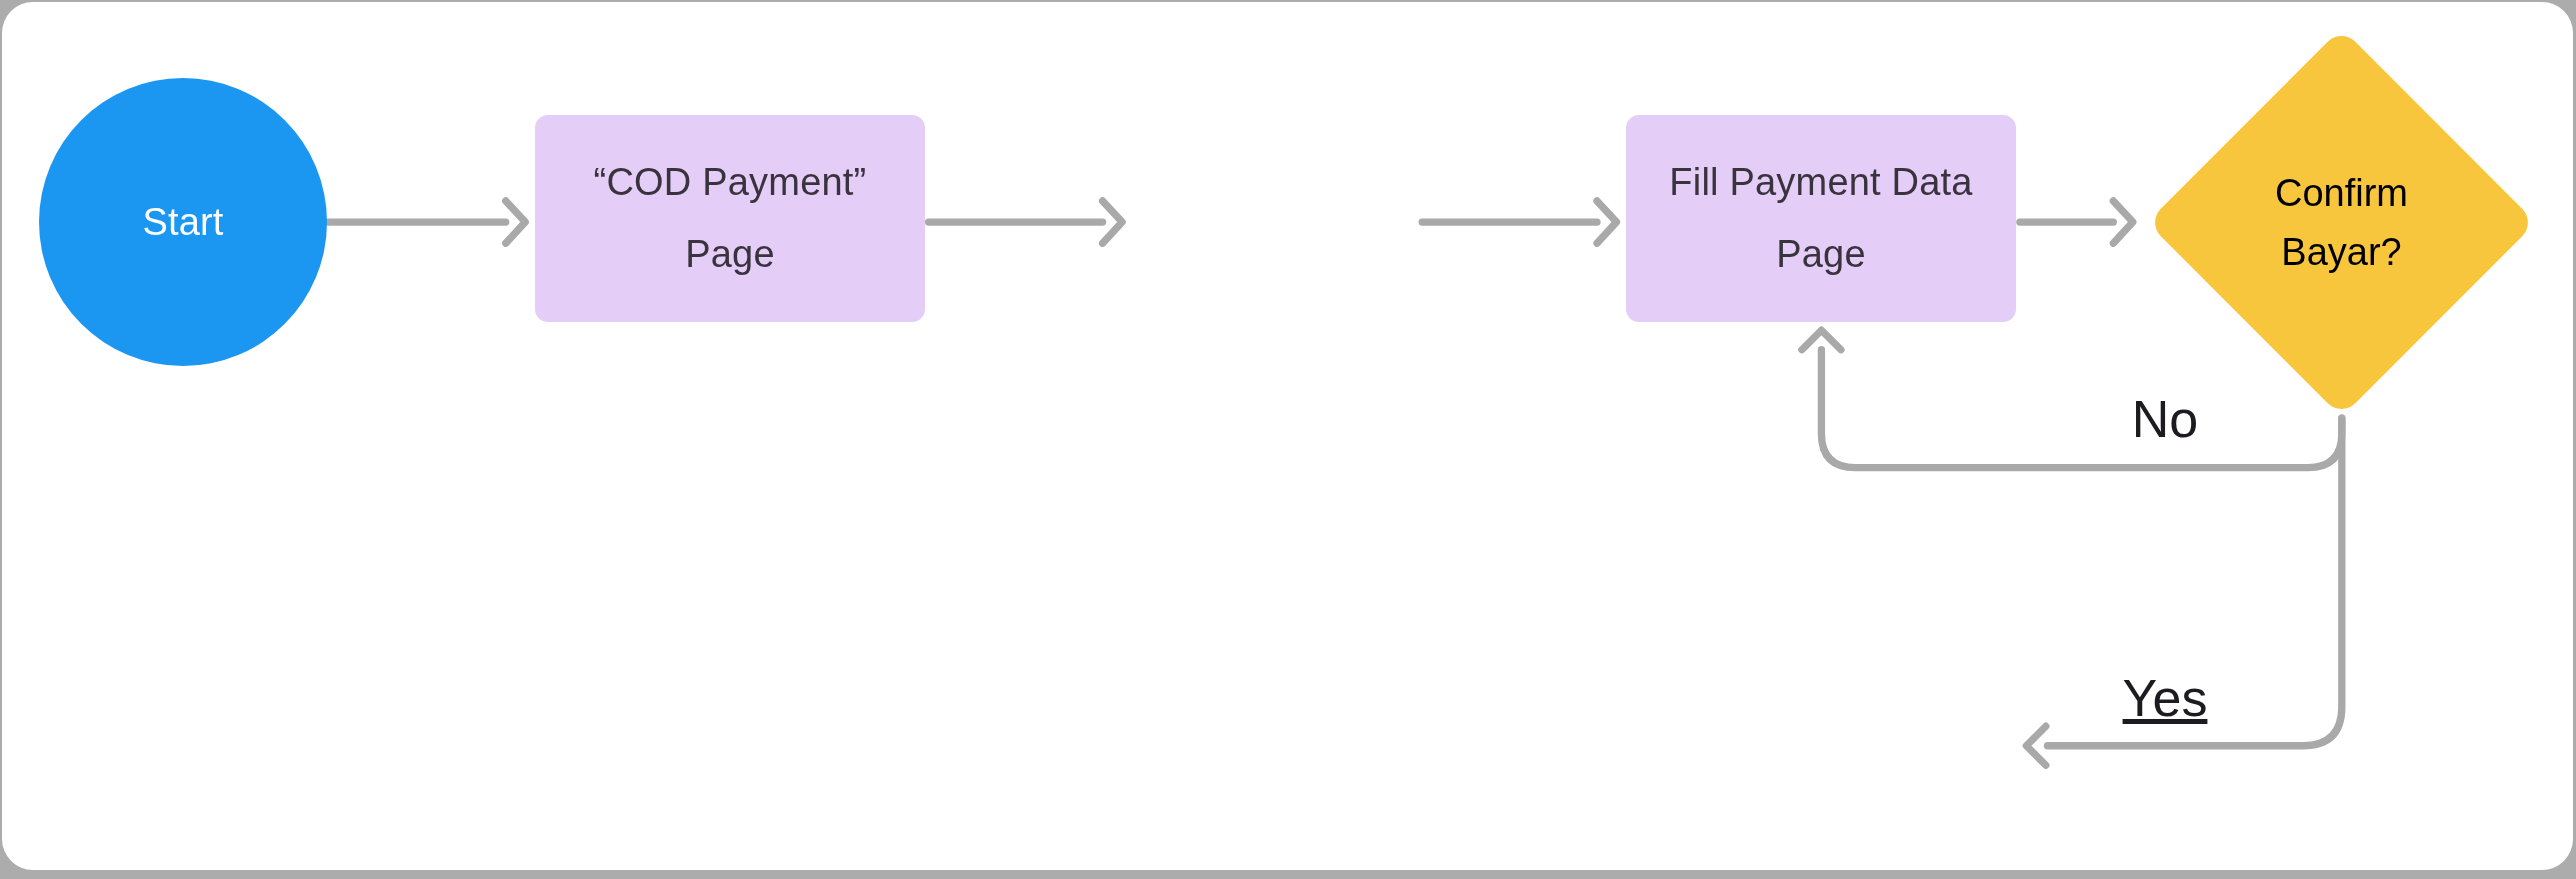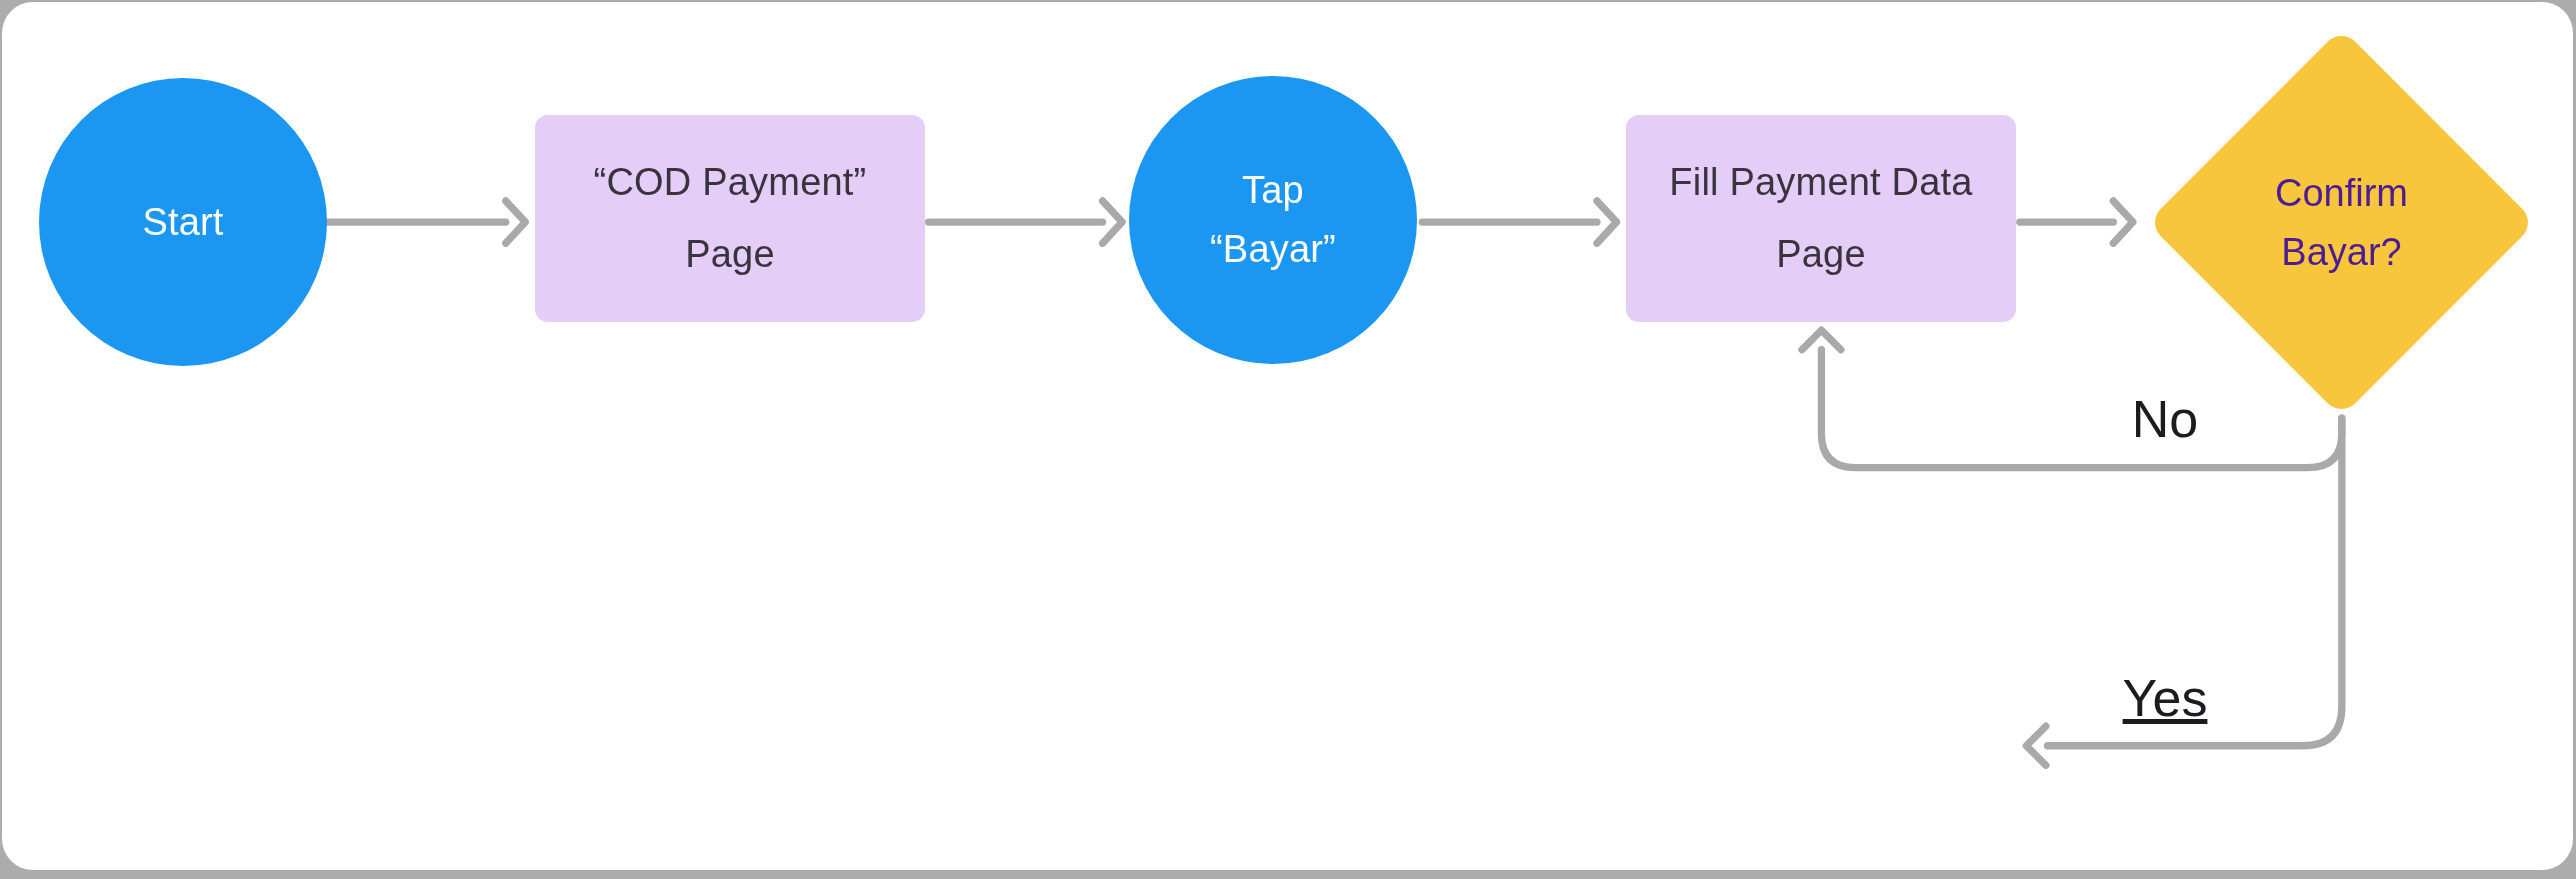--- a/index.html
+++ b/index.html
@@ -76,21 +76,21 @@
     width: 275px;
     height: 275px;
     display: flex;
     flex-direction: column;
     align-items: center;
     justify-content: center;
     text-align: center;
     font-size: 38px;
     font-weight: 500;
     line-height: 59px;
-    color: #4c1d95;
+    color: #000000;
   }
   .edge-label {
     position: absolute;
     width: 114px;
     height: 59px;
     display: flex;
     align-items: center;
     justify-content: center;
     font-size: 52px;
     font-weight: 500;
@@ -114,24 +114,20 @@
 
   <div class="node circle" style="left:39px; top:78px;">
     <span>Start</span>
   </div>
 
   <div class="node rect" style="left:535px; top:115px;">
     <span>“COD Payment”</span>
     <span>Page</span>
   </div>
 
-  <div class="node circle" style="left:1129px; top:76px;">
-    <span>Tap</span>
-    <span>“Bayar”</span>
-  </div>
 
   <div class="node rect" style="left:1626px; top:115px;">
     <span>Fill Payment Data</span>
     <span>Page</span>
   </div>
 
   <div class="diamond-shape" style="left:2204px; top:85px;"></div>
   <div class="diamond-label" style="left:2204px; top:85px;">
     <span>Confirm</span>
     <span>Bayar?</span>

